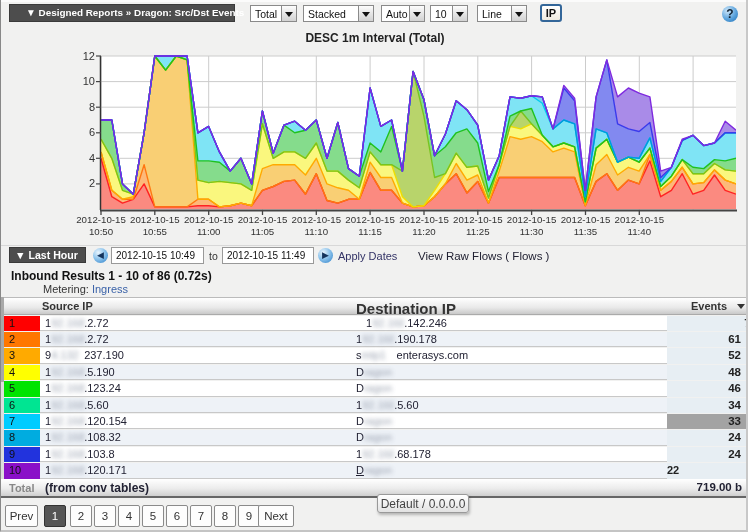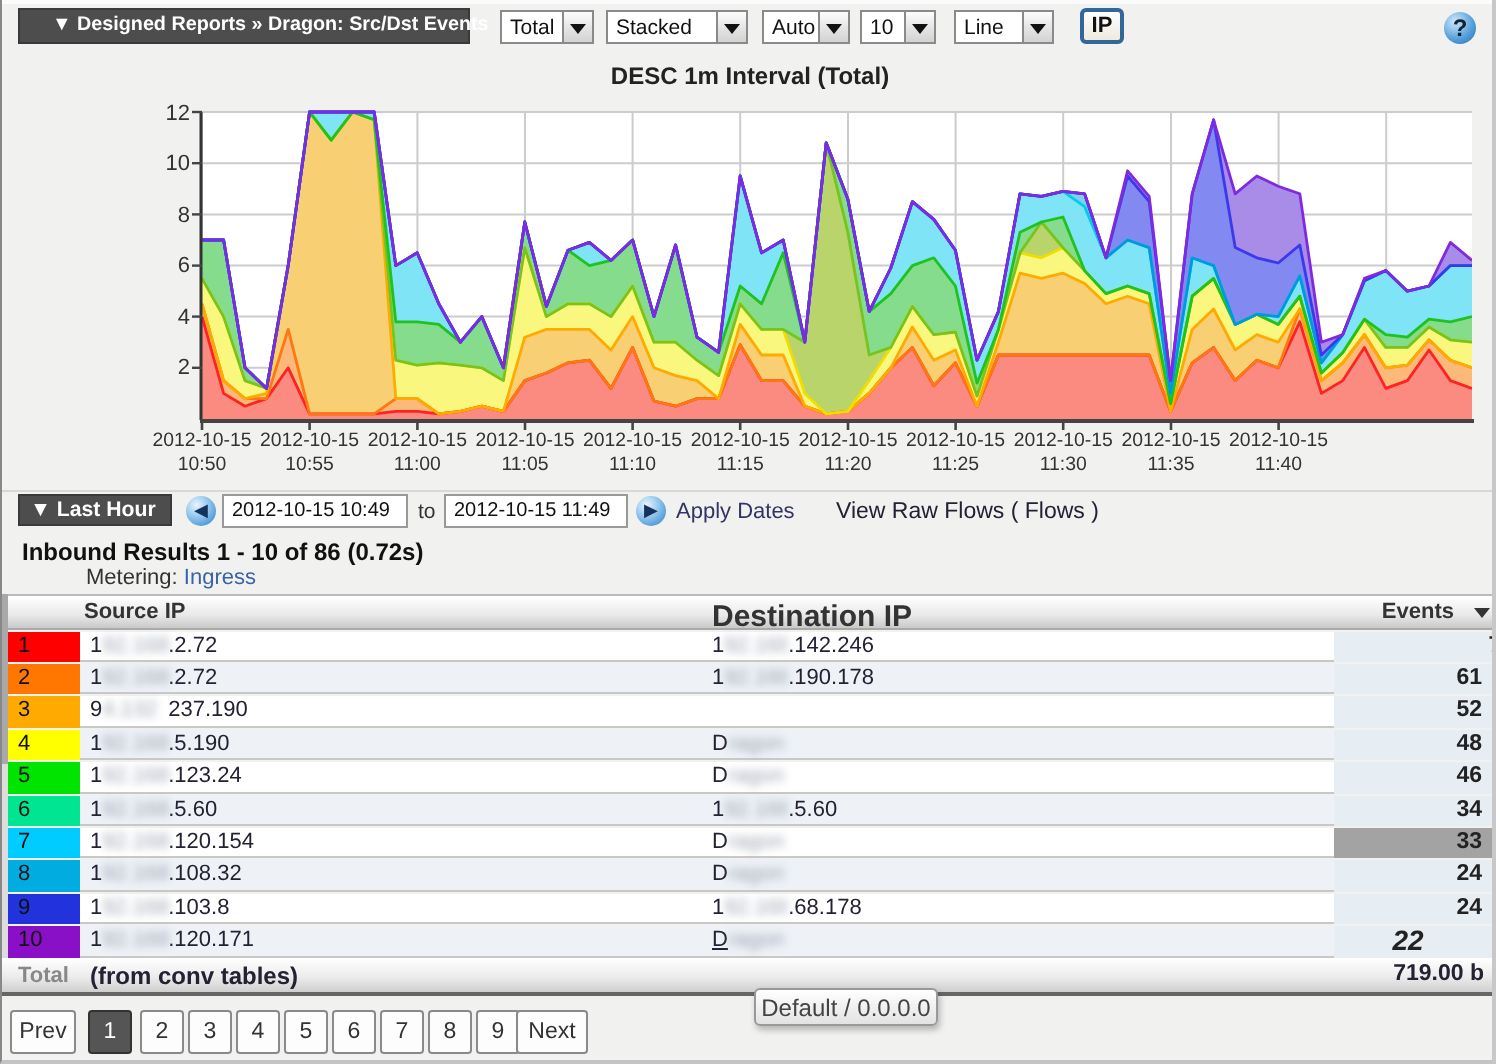--- a/index.html
+++ b/index.html
@@ -155,32 +155,33 @@
 <span style="position:absolute;right:22px;top:2px;font-size:11px;font-weight:bold;color:#333;">Events</span>
 <span style="position:absolute;right:4px;top:6px;border:4px solid transparent;border-top:5px solid #333;"></span>
 </div>
 
 <div style="position:absolute;left:0;top:297px;width:3px;height:182px;background:#dcdcdc;"></div>
 <div style="position:absolute;left:0;top:297px;width:3px;height:85px;background:#a8a8a8;"></div>
 
 <div style="position:absolute;left:3px;top:315.6px;width:743px;height:15.4px;background:#fff;border-bottom:1px solid #c8c8c8;">
 <div style="position:absolute;left:0;top:0;width:36px;height:15.4px;background:#FF0000;color:#111;font-size:11px;padding-left:5px;line-height:15px;">1</div>
 <div style="position:absolute;left:41px;top:0;font-size:11px;color:#223;line-height:15.4px;white-space:nowrap;">1<span class="blur" style="width:33px;">92.168</span>.2.72</div>
-<div style="position:absolute;left:352px;top:0;font-size:11px;color:#223;line-height:15.4px;white-space:nowrap;">1<span class="blur" style="width:32px;">92.168</span>.142.246</div>
+<div style="position:absolute;left:362px;top:0;font-size:11px;color:#223;line-height:15.4px;white-space:nowrap;">1<span class="blur" style="width:32px;">92.168</span>.142.246</div>
 <div style="position:absolute;left:663px;top:0;width:96px;height:15.4px;background:#e7eef3;font-size:11.5px;font-weight:bold;color:#222;text-align:right;line-height:15.4px;padding-right:6px;box-sizing:border-box;">78</div>
 </div>
 <div style="position:absolute;left:3px;top:332.0px;width:743px;height:15.4px;background:#eef2f7;border-bottom:1px solid #c8c8c8;">
 <div style="position:absolute;left:0;top:0;width:36px;height:15.4px;background:#FF7700;color:#111;font-size:11px;padding-left:5px;line-height:15px;">2</div>
 <div style="position:absolute;left:41px;top:0;font-size:11px;color:#223;line-height:15.4px;white-space:nowrap;">1<span class="blur" style="width:33px;">92.168</span>.2.72</div>
 <div style="position:absolute;left:352px;top:0;font-size:11px;color:#223;line-height:15.4px;white-space:nowrap;">1<span class="blur" style="width:32px;">92.168</span>.190.178</div>
 <div style="position:absolute;left:663px;top:0;width:80px;height:15.4px;background:#e7eef3;font-size:11.5px;font-weight:bold;color:#222;text-align:right;line-height:15.4px;padding-right:6px;box-sizing:border-box;">61</div>
 </div>
 <div style="position:absolute;left:3px;top:348.4px;width:743px;height:15.4px;background:#fff;border-bottom:1px solid #c8c8c8;">
 <div style="position:absolute;left:0;top:0;width:36px;height:15.4px;background:#FFAA00;color:#111;font-size:11px;padding-left:5px;line-height:15px;">3</div>
 <div style="position:absolute;left:41px;top:0;font-size:11px;color:#223;line-height:15.4px;white-space:nowrap;">9<span class="blur" style="width:33px;">4.132</span>237.190</div>
+<div style="position:absolute;left:352px;top:0;font-size:11px;color:#223;line-height:15.4px;white-space:nowrap;">s<span class="blur" style="width:32px;">mtp1</span> enterasys.com</div>
 <div style="position:absolute;left:663px;top:0;width:80px;height:15.4px;background:#e7eef3;font-size:11.5px;font-weight:bold;color:#222;text-align:right;line-height:15.4px;padding-right:6px;box-sizing:border-box;">52</div>
 </div>
 <div style="position:absolute;left:3px;top:364.8px;width:743px;height:15.4px;background:#eef2f7;border-bottom:1px solid #c8c8c8;">
 <div style="position:absolute;left:0;top:0;width:36px;height:15.4px;background:#FFFF00;color:#111;font-size:11px;padding-left:5px;line-height:15px;">4</div>
 <div style="position:absolute;left:41px;top:0;font-size:11px;color:#223;line-height:15.4px;white-space:nowrap;">1<span class="blur" style="width:33px;">92.168</span>.5.190</div>
 <div style="position:absolute;left:352px;top:0;font-size:11px;color:#223;line-height:15.4px;white-space:nowrap;">D<span class="blur" style="width:32px;">ragon</span></div>
 <div style="position:absolute;left:663px;top:0;width:80px;height:15.4px;background:#e7eef3;font-size:11.5px;font-weight:bold;color:#222;text-align:right;line-height:15.4px;padding-right:6px;box-sizing:border-box;">48</div>
 </div>
 <div style="position:absolute;left:3px;top:381.2px;width:743px;height:15.4px;background:#fff;border-bottom:1px solid #c8c8c8;">
 <div style="position:absolute;left:0;top:0;width:36px;height:15.4px;background:#00E400;color:#111;font-size:11px;padding-left:5px;line-height:15px;">5</div>
@@ -209,21 +210,21 @@
 <div style="position:absolute;left:3px;top:446.8px;width:743px;height:15.4px;background:#fff;border-bottom:1px solid #c8c8c8;">
 <div style="position:absolute;left:0;top:0;width:36px;height:15.4px;background:#2233DD;color:#111;font-size:11px;padding-left:5px;line-height:15px;">9</div>
 <div style="position:absolute;left:41px;top:0;font-size:11px;color:#223;line-height:15.4px;white-space:nowrap;">1<span class="blur" style="width:33px;">92.168</span>.103.8</div>
 <div style="position:absolute;left:352px;top:0;font-size:11px;color:#223;line-height:15.4px;white-space:nowrap;">1<span class="blur" style="width:32px;">92.168</span>.68.178</div>
 <div style="position:absolute;left:663px;top:0;width:80px;height:15.4px;background:#e7eef3;font-size:11.5px;font-weight:bold;color:#222;text-align:right;line-height:15.4px;padding-right:6px;box-sizing:border-box;">24</div>
 </div>
 <div style="position:absolute;left:3px;top:463.2px;width:743px;height:15.4px;background:#eef2f7;border-bottom:1px solid #c8c8c8;">
 <div style="position:absolute;left:0;top:0;width:36px;height:15.4px;background:#8A10C8;color:#111;font-size:11px;padding-left:5px;line-height:15px;">10</div>
 <div style="position:absolute;left:41px;top:0;font-size:11px;color:#223;line-height:15.4px;white-space:nowrap;">1<span class="blur" style="width:33px;">92.168</span>.120.171</div>
 <div style="position:absolute;left:352px;top:0;font-size:11px;color:#223;line-height:15.4px;white-space:nowrap; text-decoration:underline;">D<span class="blur" style="width:32px;">ragon</span></div>
-<div style="position:absolute;left:663px;top:0;width:80px;height:15.4px;background:#e7eef3;font-size:14px;font-weight:bold;color:#222;text-align:center;line-height:15.4px;padding-right:6px;box-sizing:border-box;font-style:italic;">22</div>
+<div style="position:absolute;left:663px;top:0;width:80px;height:15.4px;background:#e7eef3;font-size:11px;font-weight:bold;color:#222;text-align:left;line-height:15.4px;padding-right:6px;box-sizing:border-box;">22</div>
 </div>
 
 <div style="position:absolute;left:0px;top:479px;width:748px;height:19px;background:linear-gradient(#ffffff,#ececec 55%,#cfcfcf);border-bottom:2px solid #666;">
 <span style="position:absolute;left:8px;top:3px;font-size:11px;font-weight:bold;color:#888;">Total</span>
 <span style="position:absolute;left:44px;top:2px;font-size:12px;font-weight:bold;color:#223;">(from conv tables)</span>
 <span style="position:absolute;right:7px;top:2px;font-size:11.5px;font-weight:bold;color:#223;">719.00 b</span>
 </div>
 
 <div class="pg" style="left:4px;width:33px;">Prev</div>
 <div class="pg" style="left:43px;width:22px;background:#555;border-color:#333;color:#fff;">1</div>

